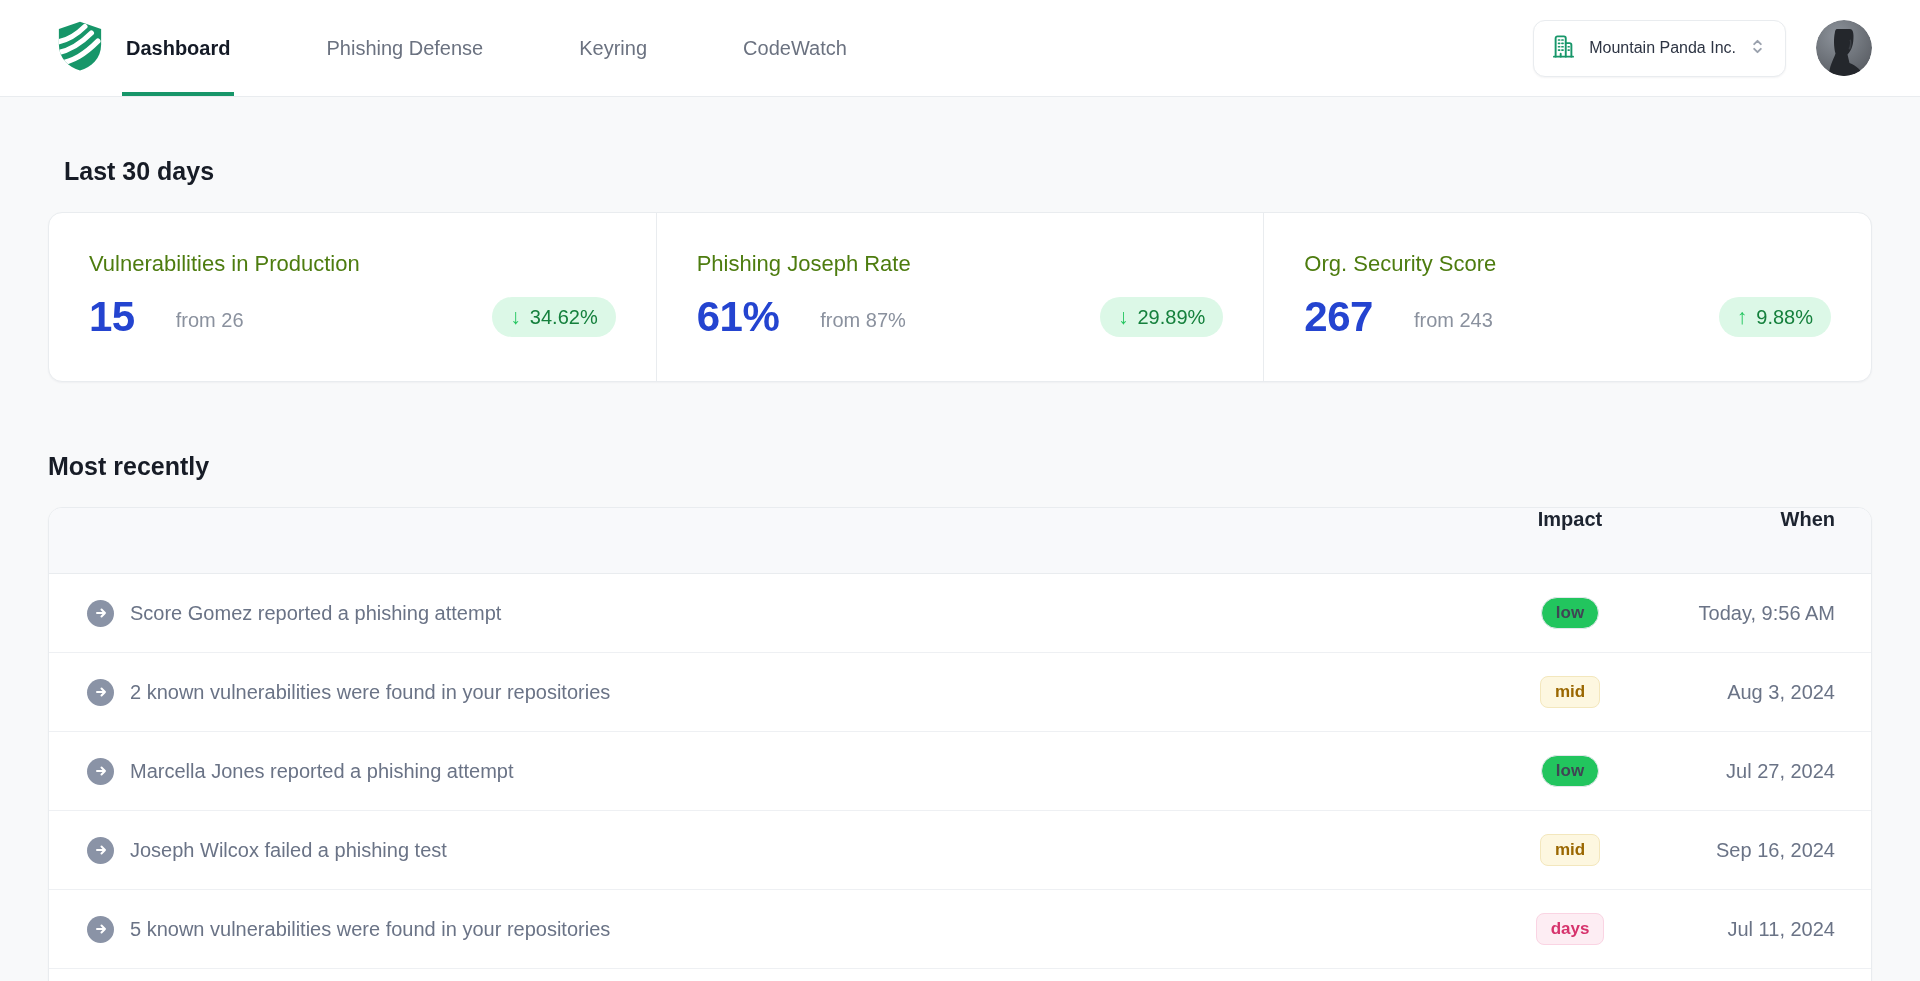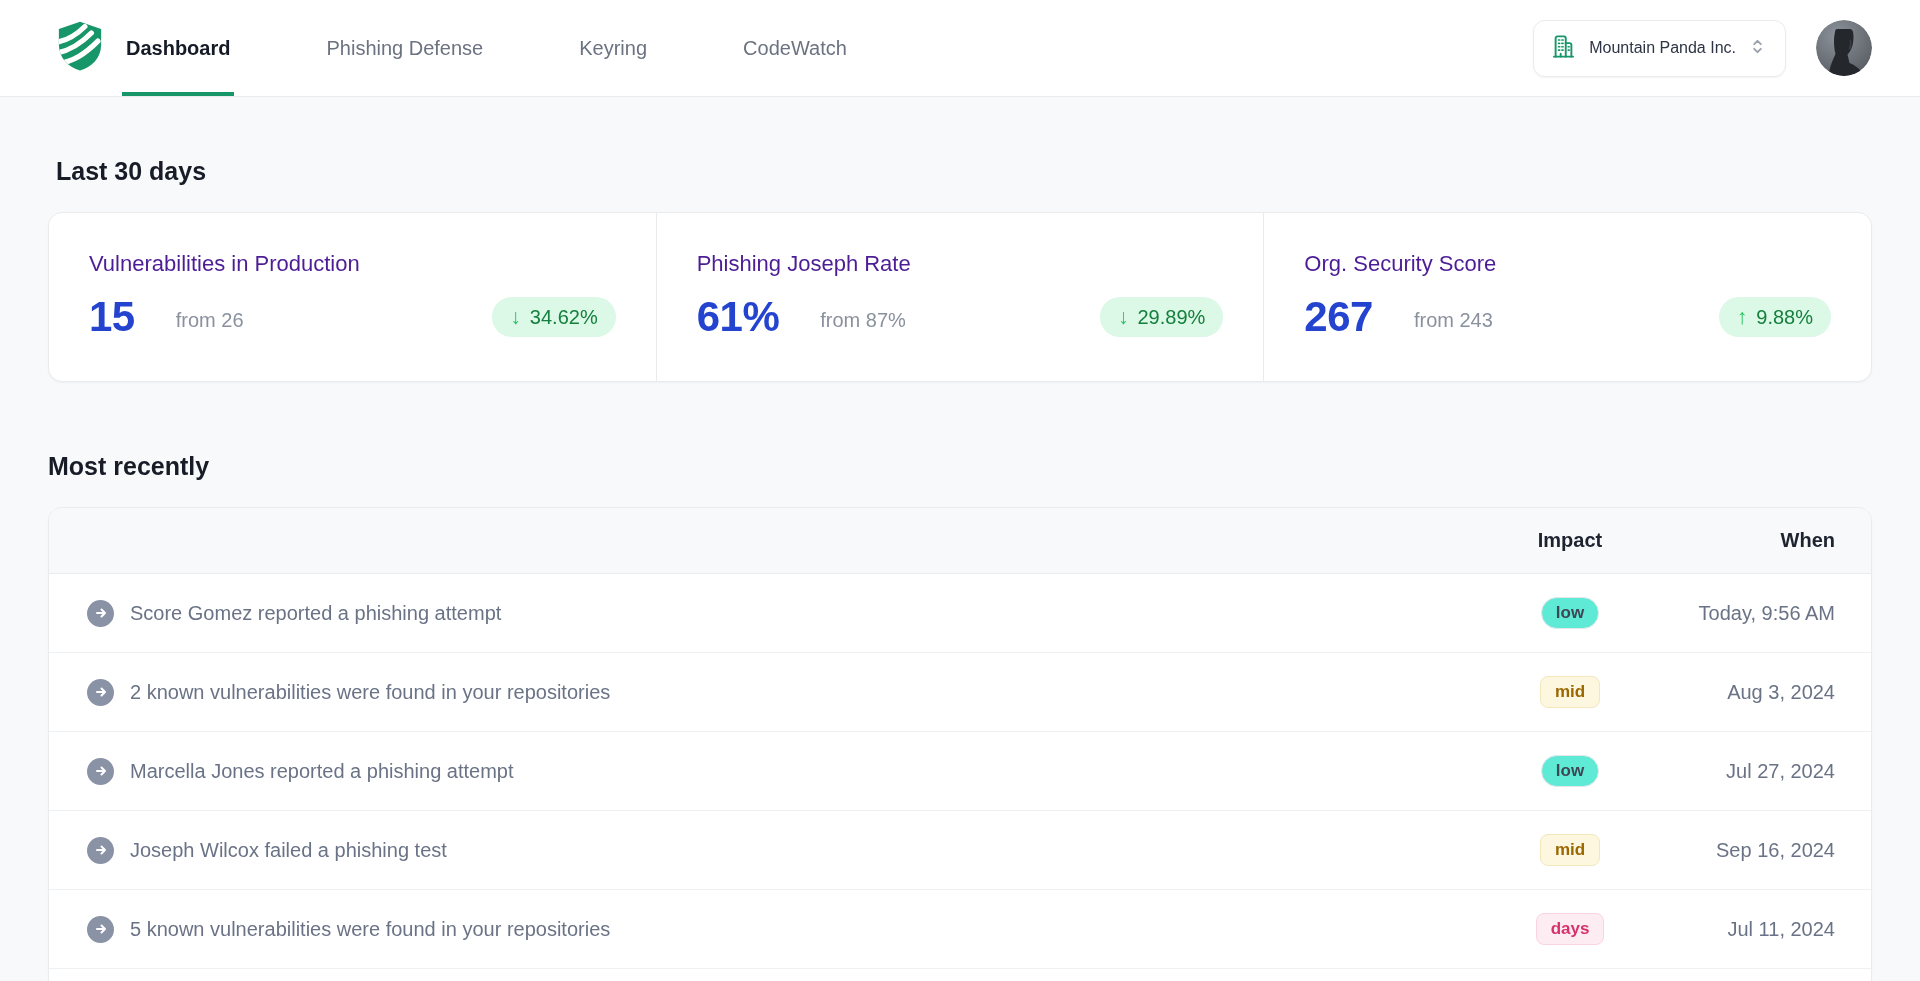--- a/index.html
+++ b/index.html
@@ -27,69 +27,69 @@
     display:flex; align-items:center; gap:12px; height:57px; padding:0 18px 0 16px;
     background:#fff; border:1px solid #e9ecef; border-radius:12px;
     box-shadow:0 1px 2px rgba(16,24,40,.05); cursor:pointer;
   }
   .org-name { font-size:16px; color:#2d3443; }
   .avatar { width:56px; height:56px; border-radius:50%; overflow:hidden; flex:none; cursor:pointer; }
 
   
   .main { padding:0 48px; }
   .section-title { font-size:25px; font-weight:700; color:#171c26; }
-  .section-title.first { margin:60px 8px 26px; }
+  .section-title.first { margin:60px 16px 26px; }
   .section-title.second { margin:70px 0 26px; }
 
   
   .stats {
     display:flex; background:#fff; border:1px solid #e9ecef; border-radius:14px;
     box-shadow:0 1px 2px rgba(16,24,40,.04);
   }
   .stat { flex:1 1 0; padding:38px 40px 40px; border-left:1px solid #e9ecef; }
   .stat:first-child { border-left:none; }
-  .stat-title { font-size:22px; color:#4c1d95; }
+  .stat-title { font-size:22px; color:#4d7c0f; }
   .stat-row { display:flex; align-items:center; margin-top:16px;gap:27px; }
   .stat-value { font-size:42px; font-weight:700; color:#2444d0; letter-spacing:-.5px; }
   .stat-from { font-size:20px; color:#8a919e; margin-left:14px; margin-top:6px; }
   .delta {
     margin-left:auto; display:flex; align-items:center; gap:9px;
     background:#dcf8e7; border-radius:999px; padding:8px 18px;
     font-size:20px; font-weight:500; color:#15803d;
   }
   .delta-arrow { color:#22c55e; font-size:21px; font-weight:400; }
 
   
   .table-card {
     background:#fff; border:1px solid #e9ecef; border-radius:14px;
     box-shadow:0 1px 2px rgba(16,24,40,.04); overflow:hidden;
   }
   .thead {
-    display:flex; align-items:center; height:66px; padding:0 36px 0 38px;
+    display:flex; height:66px; padding:0 36px 0 38px;
     background:#f8f9fb; border-bottom:1px solid #e9ecef;
     font-size:20px; font-weight:700; color:#1d2430;
   }
   .trow {
     display:flex; align-items:center; height:79px; padding:0 36px 0 38px;
     border-bottom:1px solid #eef0f3; cursor:pointer;
   }
   .col-main { flex:1 1 0; display:flex; align-items:center; gap:16px; }
   .col-impact { width:130px; text-align:center; flex:none; }
   .col-when { width:200px; text-align:right; flex:none; }
   .row-text { font-size:20px; color:#6a7386; }
   .row-when { font-size:20px; color:#6a7386; }
   .row-icon {
     width:27px; height:27px; border-radius:50%; background:#8a93a6;
     display:flex; align-items:center; justify-content:center; flex:none;
   }
   .impact-badge {
     display:inline-block; padding:5px 14px; border-radius:8px;
     font-size:17px; font-weight:600; border:1px solid transparent;
   }
-  .impact-low  { background:#5eead4; border-color:#e4e7ec; color:#3f4654;border-radius:16px; }
+  .impact-low  { background:#22c55e; border-color:#e4e7ec; color:#3f4654;border-radius:16px; }
   .impact-mid  { background:#fdf7e0; border-color:#f3e7bd; color:#9a6700; }
   .impact-high { background:#fdedf3; border-color:#fad4e3; color:#d6336c; }
   .trow.empty { border-bottom:none; }
 </style>
 </head>
 <body>
 
 <div class="header">
   <div class="logo">
     <span>

